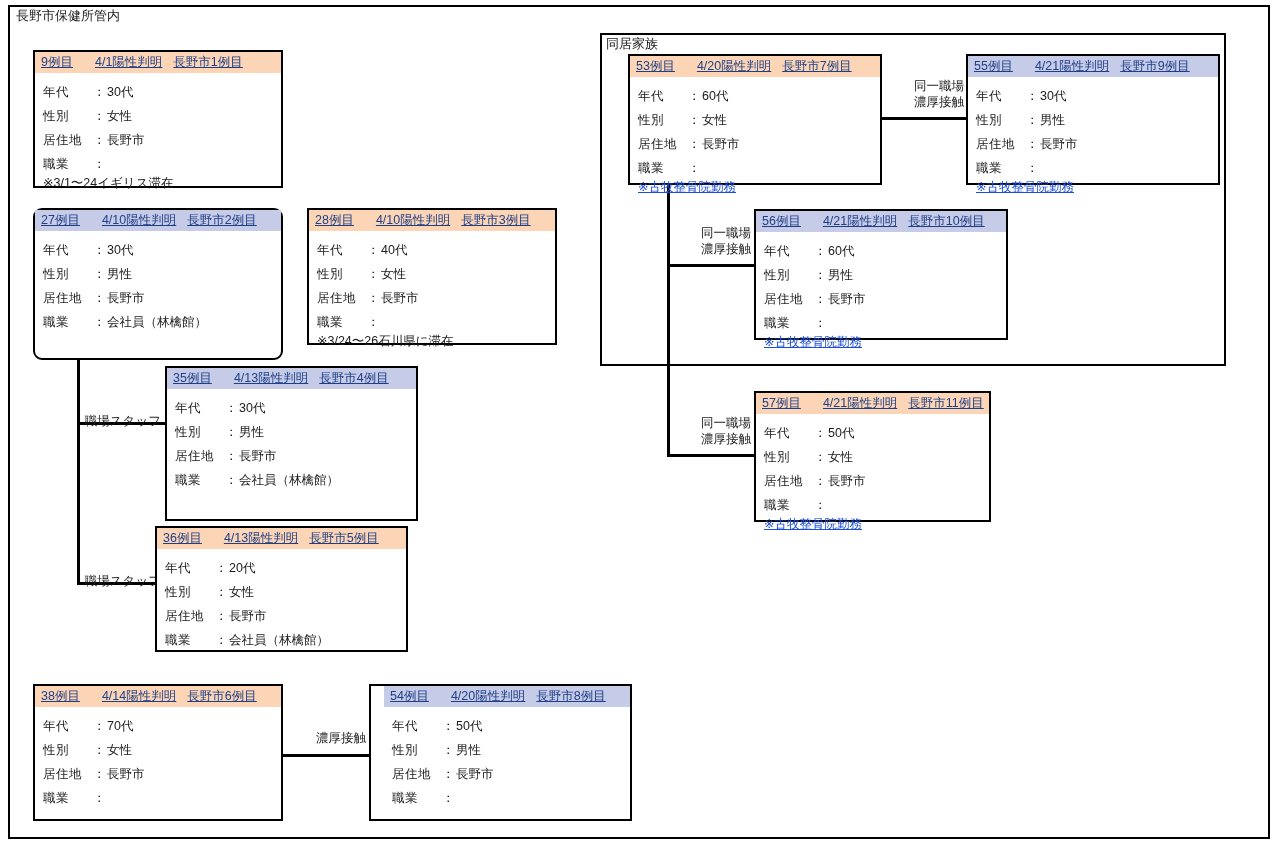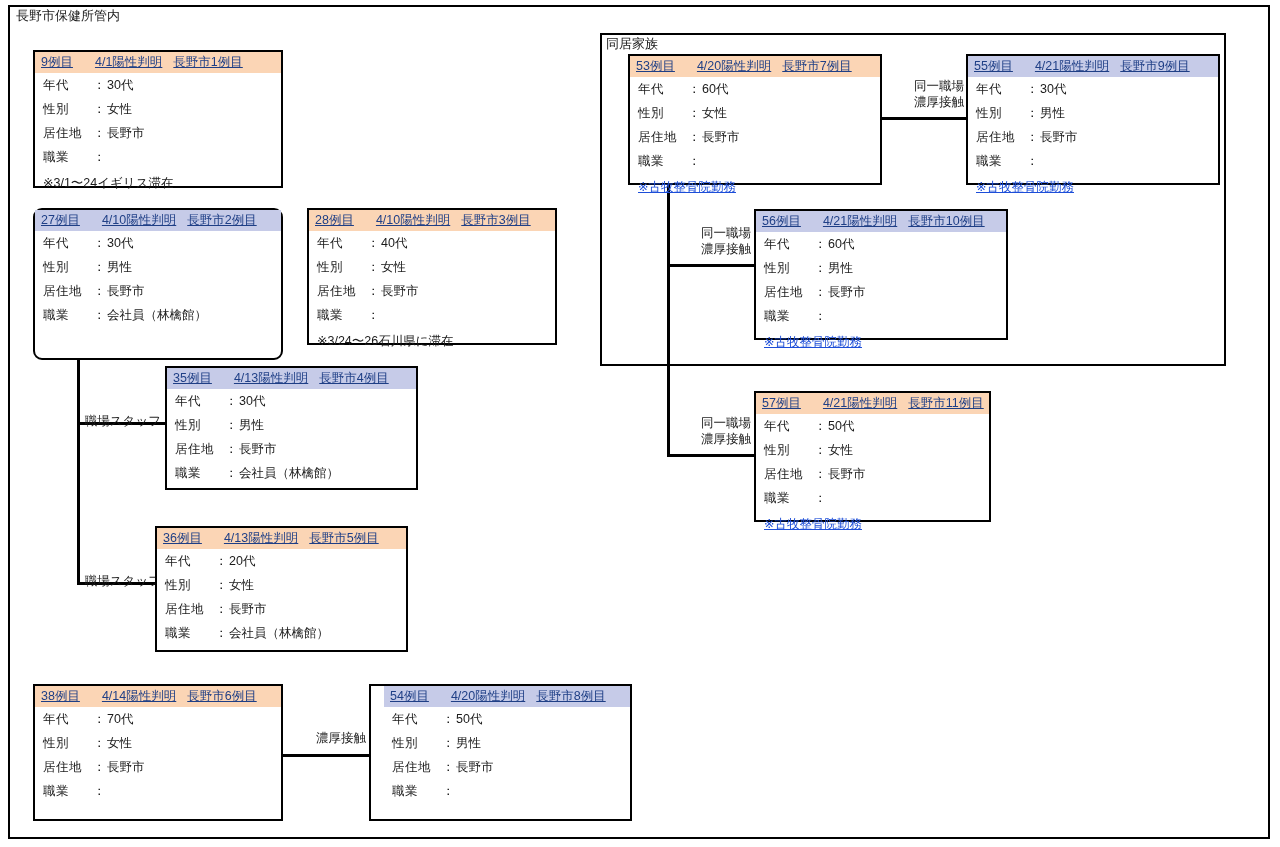--- a/index.html
+++ b/index.html
@@ -89,21 +89,21 @@
   .hdr-no    { flex: 0 0 auto; }
   .hdr-date  { flex: 0 0 auto; margin-left: 22px; }
   .hdr-city  { flex: 0 0 auto; margin-left: 11px; }
 
   .card-body {
     padding: 4px 0 0 8px;
     box-sizing: border-box;
   }
   .field {
     display: flex;
-    align-items: flex-start;
+    align-items: flex-end;
     height: 24px;
     font-size: 12.5px;
     color: #1a1a1a;
     white-space: nowrap;
   }
   .field-label {
     width: 50px;
     flex: 0 0 50px;
     letter-spacing: 0.5px;
   }
@@ -276,21 +276,21 @@
       </div>
       <div class="field">
         <span class="field-label">職業</span>
         <span class="field-colon">：</span>
         <span class="field-value"></span>
       </div>
       <div class="note">※3/24〜26石川県に滞在</div>
     </div>
   </div>
 
-  <div class="card" style="left:165px; top:366px; width:253px; height:124px;">
+  <div class="card" style="left:165px; top:366px; width:253px; height:155px;">
     <div class="card-header blue">
       <span class="hdr-no">35例目</span>
       <span class="hdr-date">4/13陽性判明</span>
       <span class="hdr-city">長野市4例目</span>
     </div>
     <div class="card-body">
       <div class="field">
         <span class="field-label">年代</span>
         <span class="field-colon">：</span>
         <span class="field-value">30代</span>

